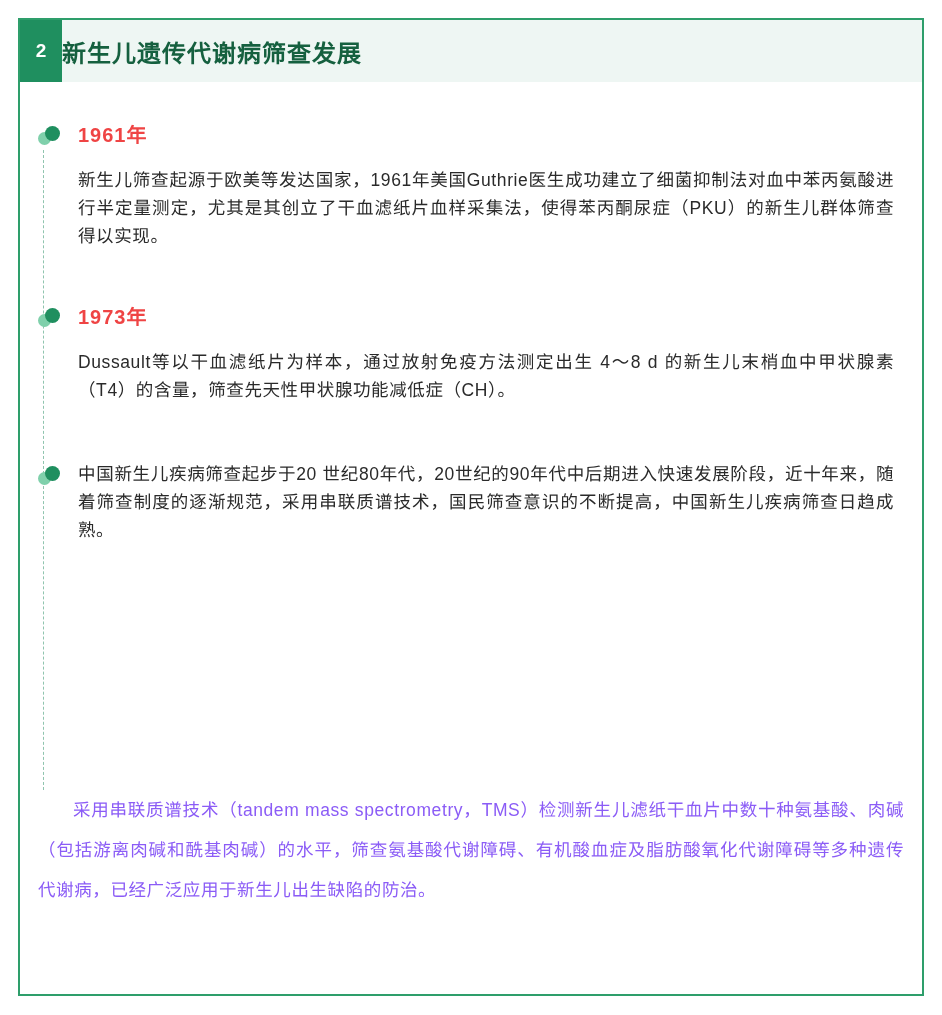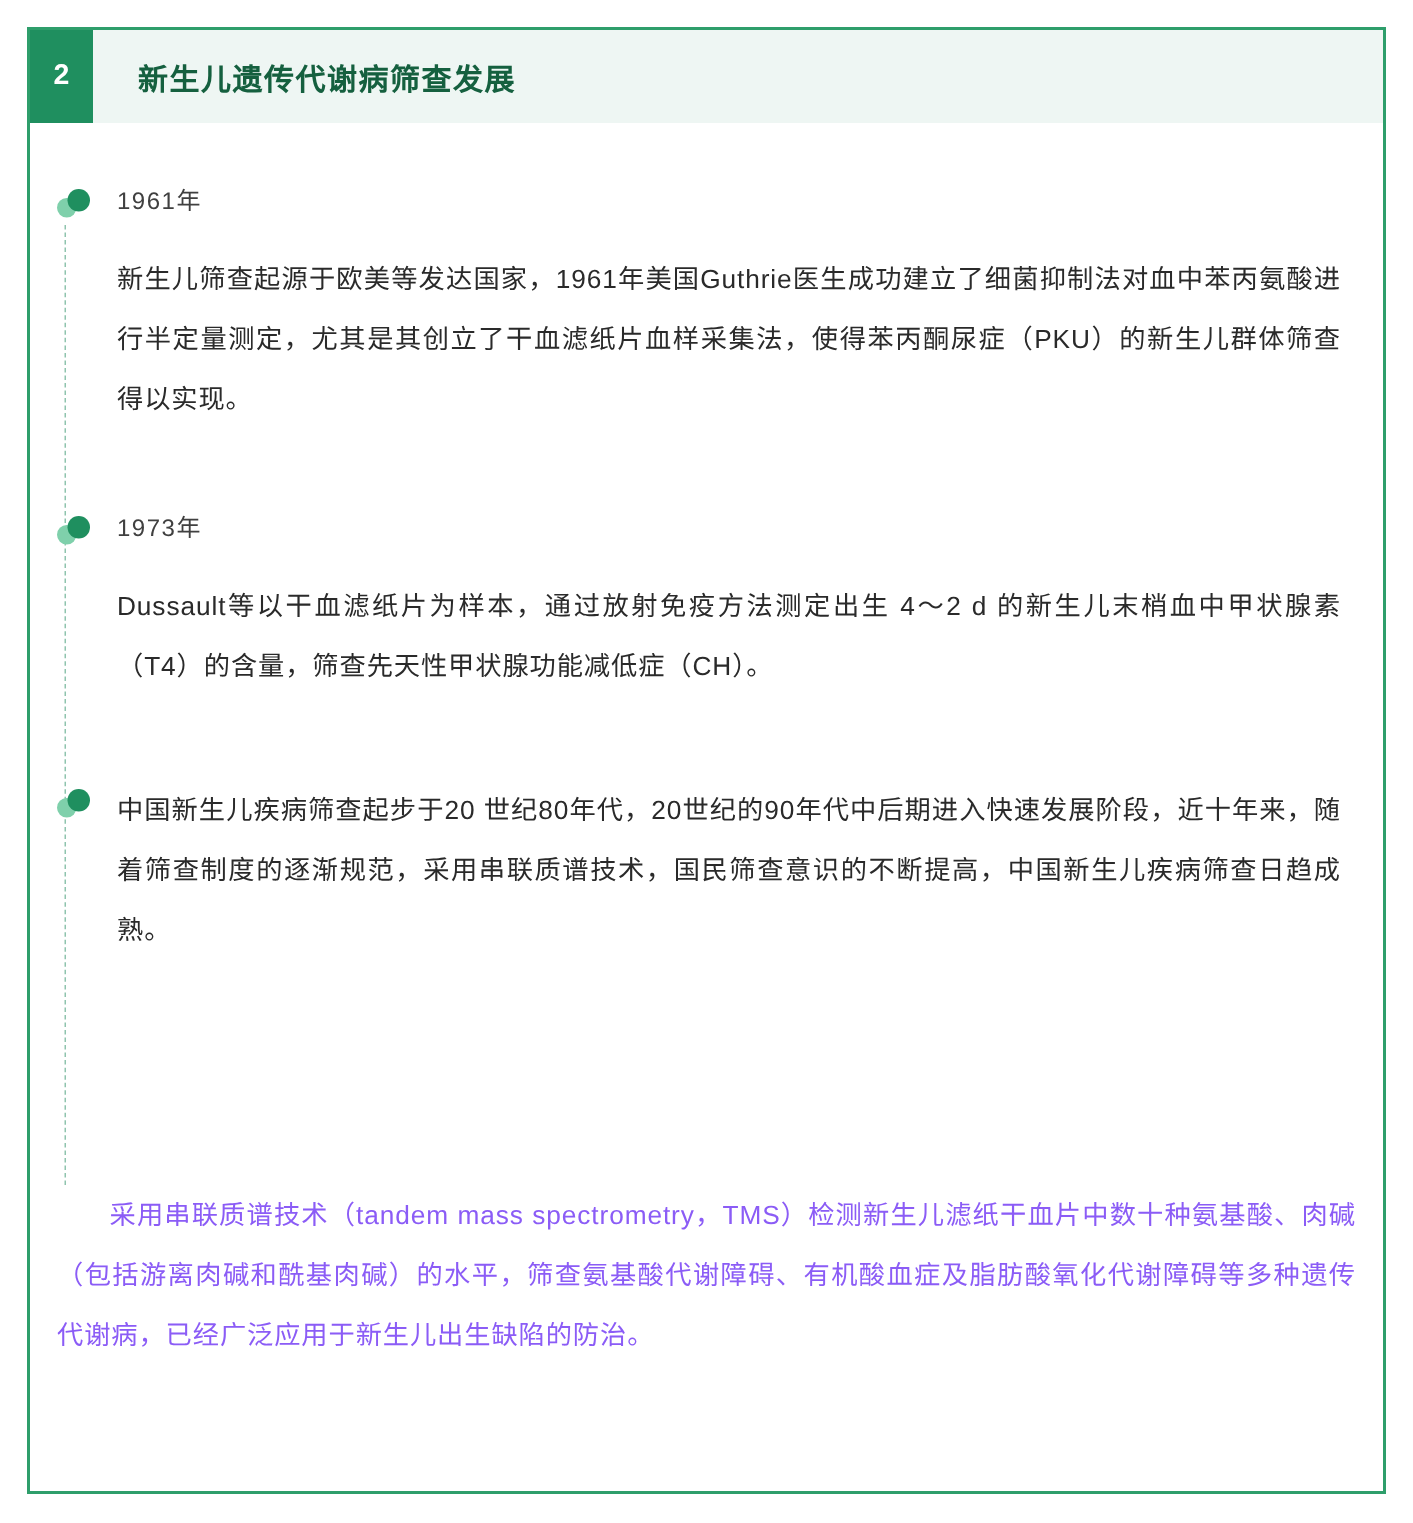--- a/index.html
+++ b/index.html
@@ -45,22 +45,21 @@
     background: #1f8f5f;
     color: #ffffff;
     font-size: 19px;
     font-weight: bold;
     display: flex;
     align-items: center;
     justify-content: center;
     flex: 0 0 auto;
   }
   .header-title {
-    margin-left: 30px;
-    font-size: 20px;
+    font-size: 24px;
     font-weight: bold;
     color: #15603f;
     letter-spacing: 1px;
   }
 
   
   .timeline {
     position: absolute;
     left: 38px;
     top: 120px;
@@ -99,31 +98,31 @@
   .tl-dot .d2 {
     position: absolute;
     left: 7px;
     top: 0px;
     width: 15px;
     height: 15px;
     border-radius: 50%;
     background: #1f8f5f;
   }
   .tl-heading {
-    font-size: 16px;
-    font-weight: normal;
-    color: #404040;
+    font-size: 20px;
+    font-weight: bold;
+    color: #ef4444;
     letter-spacing: 1px;
     line-height: 30px;
     margin: 0;
   }
   .tl-body {
     margin: 16px 0 0 0;
     font-size: 17.5px;
-    line-height: 40px;
+    line-height: 28px;
     color: #2a2a2a;
     letter-spacing: 0.6px;
     text-align: justify;
     padding-right: 8px;
   }
   .tl-gap-lg { height: 48px; }
   .tl-gap-md { height: 36px; }
 
   
   .closing {
@@ -162,21 +161,21 @@
   </div>
 
   <div class="tl-gap-lg"></div>
 
   <div class="tl-item">
     <span class="tl-dot">
       <span class="d1"></span>
         <span class="d2"></span>
     </span>
     <p class="tl-heading">1973年</p>
-    <p class="tl-body">Dussault等以干血滤纸片为样本，通过放射免疫方法测定出生 4～2 d 的新生儿末梢血中甲状腺素（T4）的含量，筛查先天性甲状腺功能减低症（CH）。</p>
+    <p class="tl-body">Dussault等以干血滤纸片为样本，通过放射免疫方法测定出生 4～8 d 的新生儿末梢血中甲状腺素（T4）的含量，筛查先天性甲状腺功能减低症（CH）。</p>
   </div>
 
   <div class="tl-gap-md"></div>
 
   <div class="tl-item">
     <span class="tl-dot">
       <span class="d1"></span>
         <span class="d2"></span>
     </span>
     <p class="tl-body">中国新生儿疾病筛查起步于20 世纪80年代，20世纪的90年代中后期进入快速发展阶段，近十年来，随着筛查制度的逐渐规范，采用串联质谱技术，国民筛查意识的不断提高，中国新生儿疾病筛查日趋成熟。</p>

